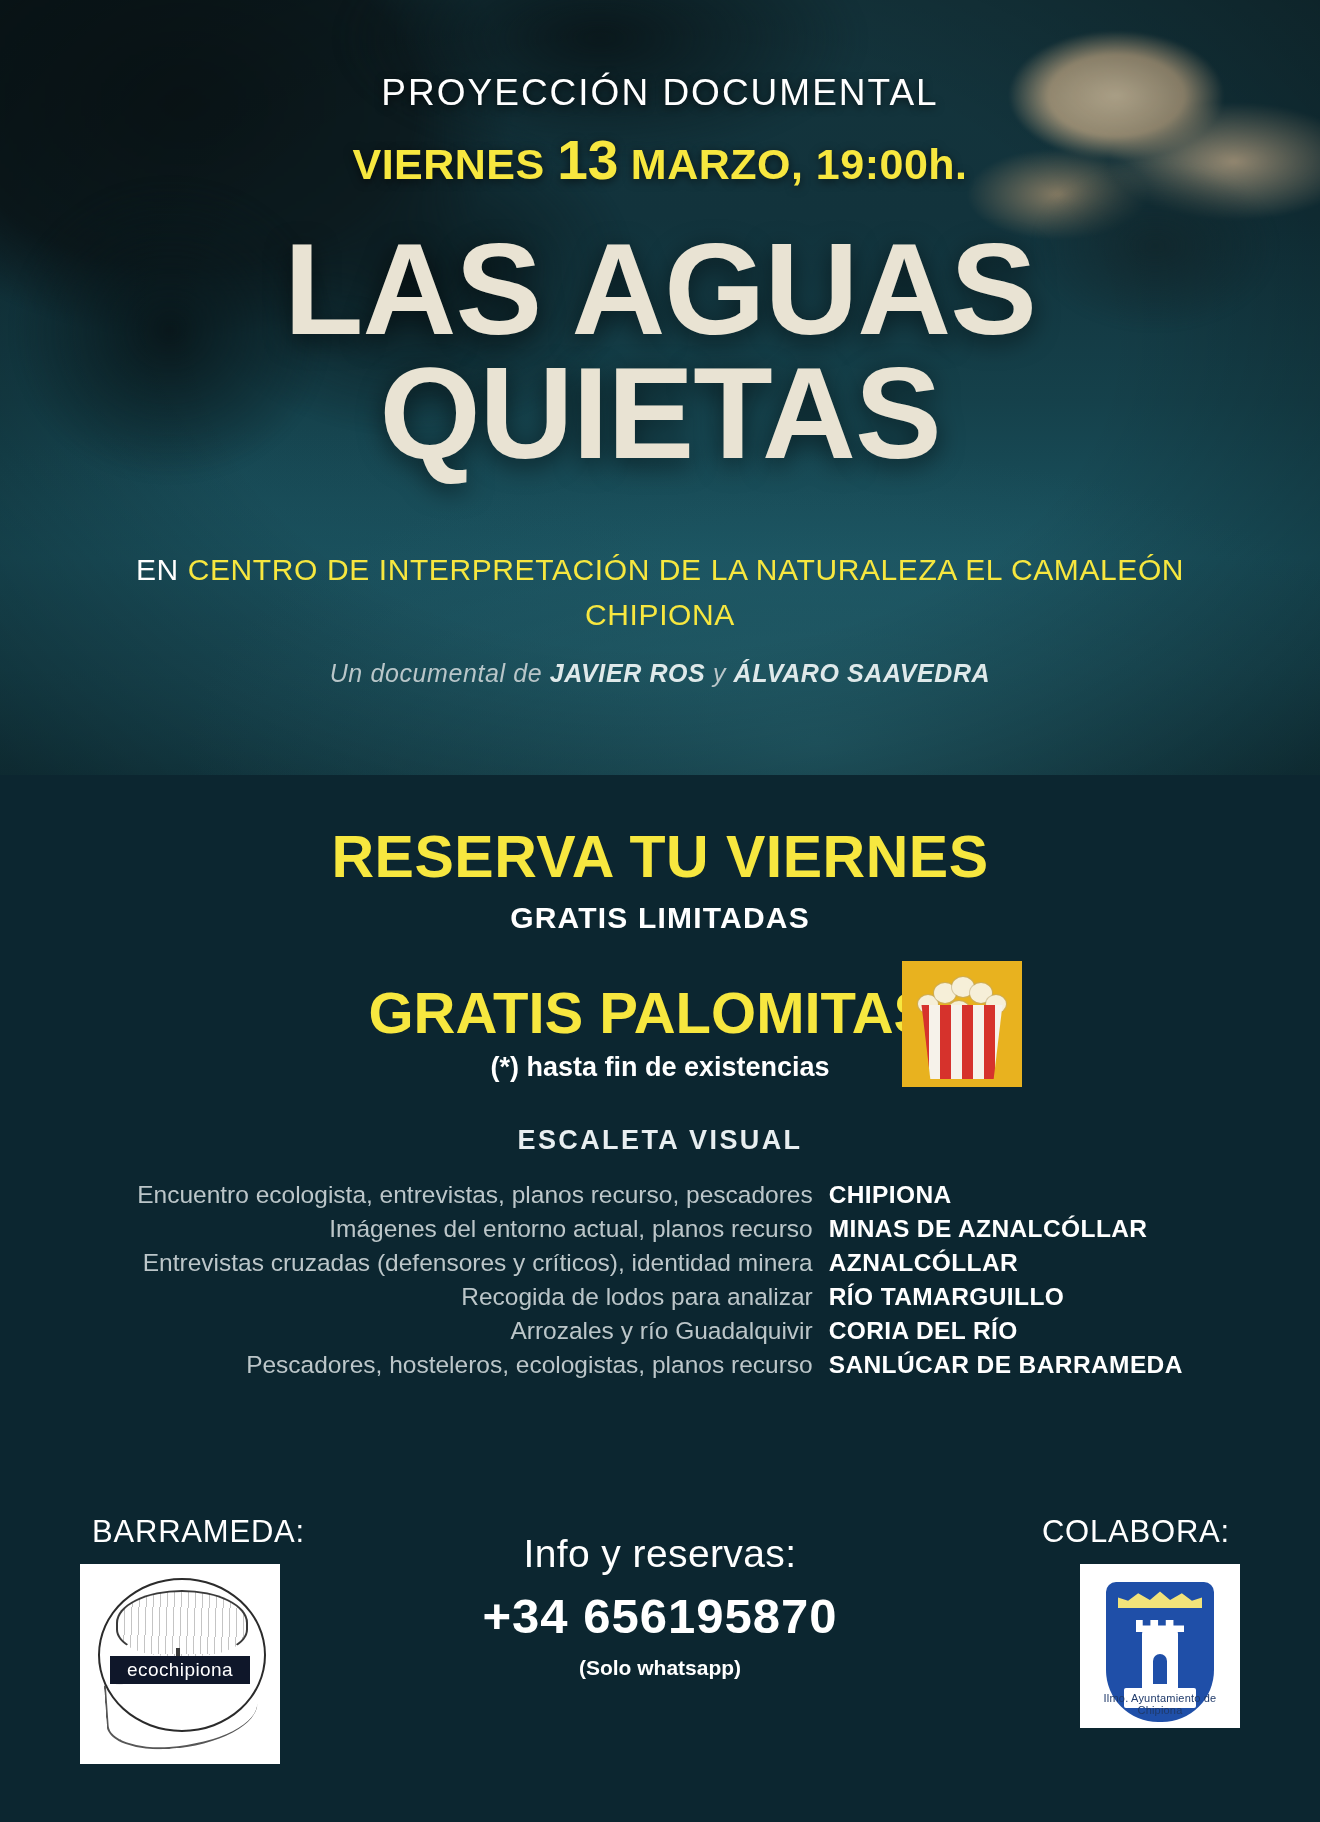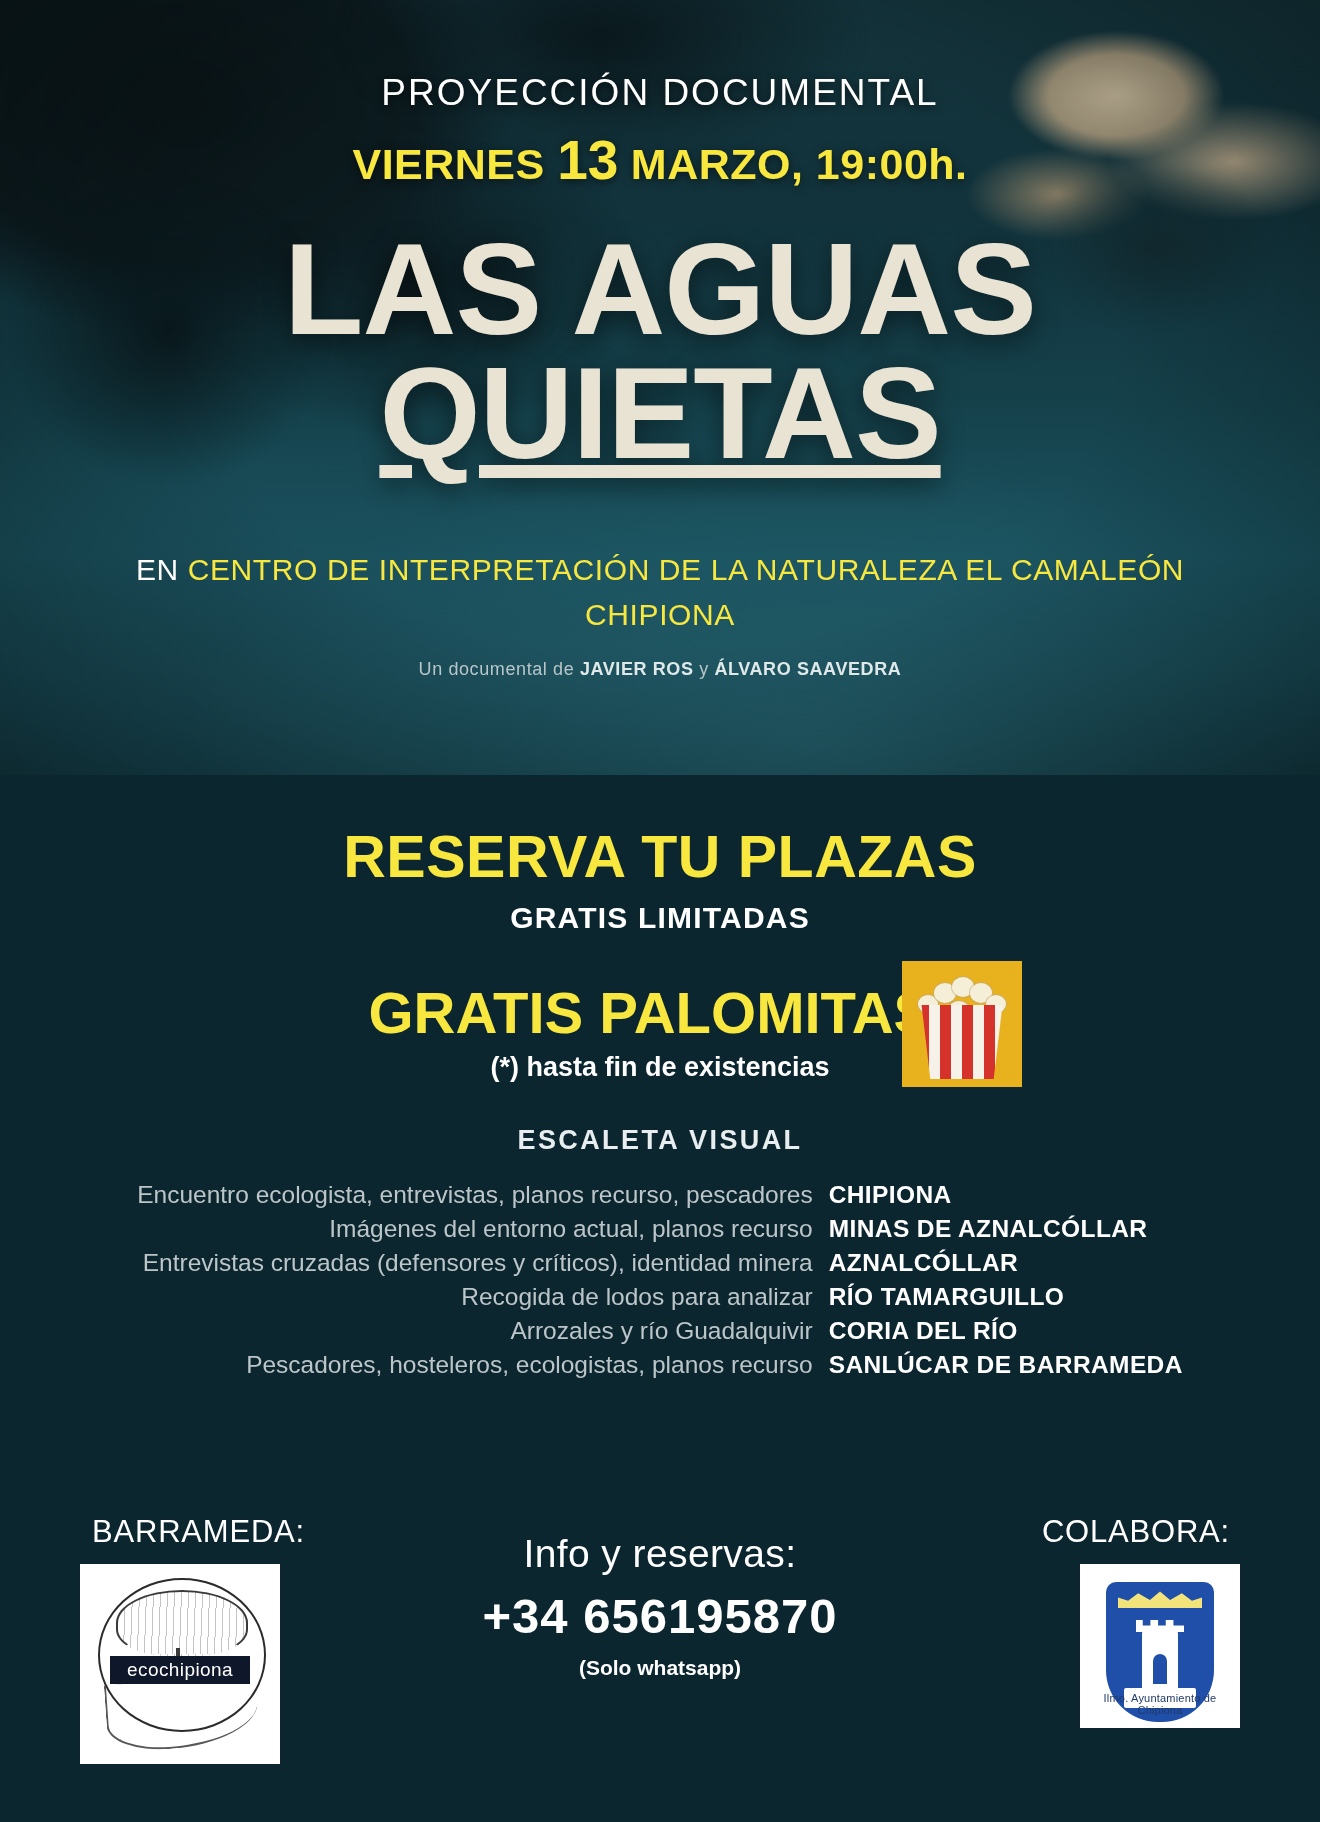--- a/index.html
+++ b/index.html
@@ -112,38 +112,39 @@
     margin-top: 38px;
     line-height: .92;
   }
   .title-1, .title-2 {
     color: #e9e3d3;
     font-weight: 800;
     letter-spacing: -1px;
     text-shadow: 0 6px 26px rgba(0,0,0,.55);
   }
   .title-1 { font-size: 130px; }
-  .title-2 { font-size: 130px; margin-top: 4px; text-decoration: underline; }
+  .title-2 { font-size: 130px; margin-top: 4px; }
 
   .venue {
     margin-top: 74px;
     font-size: 30px;
     letter-spacing: .6px;
     line-height: 1.5;
     padding: 0 60px;
   }
   .venue .en { color: #ffffff; text-align: right; }
   .venue .place { color: #f7e73f; }
   .venue .city { color: #f7e73f; display: block; }
 
   .credits {
     margin-top: 22px;
     color: #b9c6c9;
-    font-size: 18px;
+    font-size: 25px;
     letter-spacing: .6px;
+    font-style: italic;
   }
   .credits b { color: #dfe9ea; font-weight: 800; }
 
   
   .bottom {
     position: relative;
     width: 100%;
     height: 1047px;
     background: #0c2630;
     text-align: center;
@@ -423,21 +424,21 @@
       </div>
 
       <div class="credits">
         <span>Un documental de </span><b>JAVIER ROS</b><span> y </span><b>ÁLVARO SAAVEDRA</b>
       </div>
     </div>
   </div>
 
   <div class="bottom">
 
-    <div class="reserva">RESERVA TU PLAZAS</div>
+    <div class="reserva">RESERVA TU VIERNES</div>
     <div class="plazas">GRATIS LIMITADAS</div>
 
     <div class="gratis-row">
       <div class="gratis">GRATIS PALOMITAS!</div>
       <div class="asterisco">(*) hasta fin de existencias</div>
 
       <div class="popcorn">
         <div class="kernels">
           <div class="k" style="left:4px;  top:18px; width:20px; height:18px;"></div>
           <div class="k" style="left:20px; top:6px;  width:22px; height:20px;"></div>

